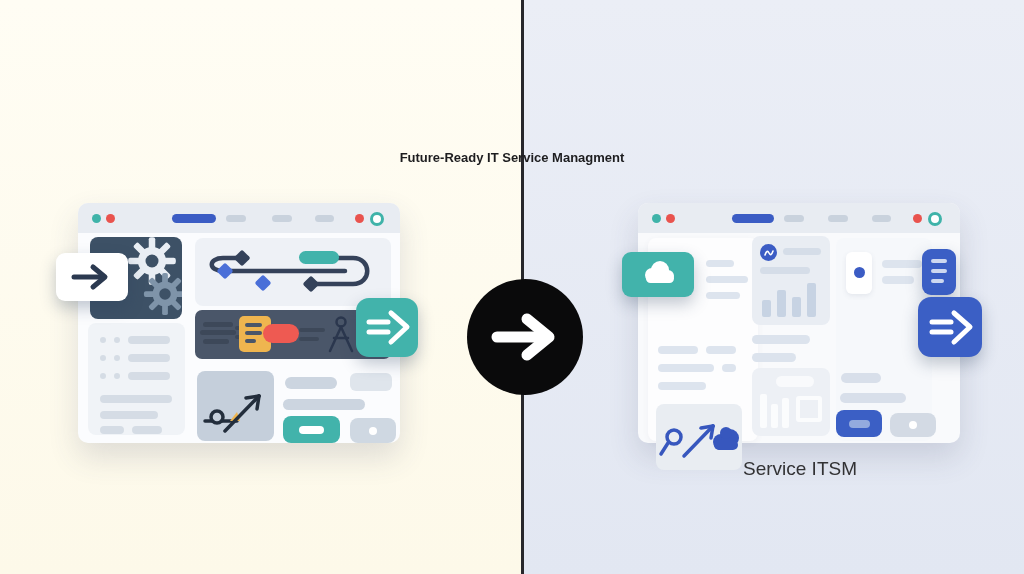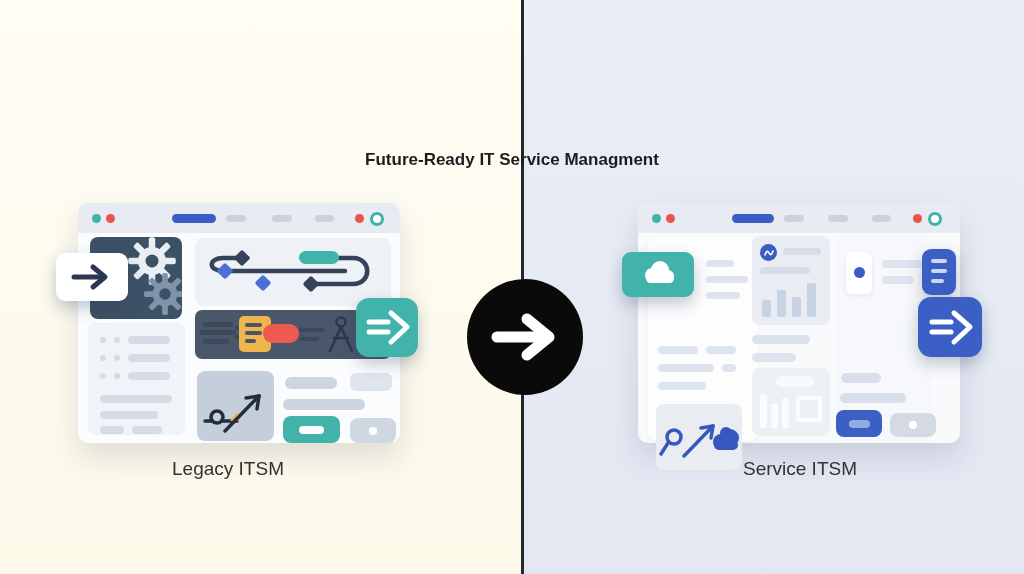--- a/index.html
+++ b/index.html
@@ -4,21 +4,21 @@
 <style>
   html,body{margin:0;padding:0;background:#888;}
   .canvas{position:relative;width:1024px;height:574px;overflow:hidden;
     font-family:"Liberation Sans", sans-serif;}
   .abs{position:absolute;}
   .bg-left{left:0;top:0;width:523px;height:574px;background:linear-gradient(180deg,#fffdf4,#fdf9e9);}
   .bg-right{left:523px;top:0;width:501px;height:574px;background:linear-gradient(180deg,#ebeef6,#e2e7f2);}
   .divider{left:521px;top:0;width:3px;height:574px;background:#27272b;}
   .title{left:0;right:0;top:82px;text-align:center;font-size:52px;font-weight:700;
     letter-spacing:-1.5px;color:#0c0c0e;}
-  .subtitle{left:0;right:0;top:150px;text-align:center;font-size:17px;font-weight:700;color:#1d1d1f;}
+  .subtitle{left:0;right:0;top:150px;text-align:center;font-size:13px;font-weight:700;color:#1d1d1f;}
   .window{width:322px;height:240px;background:#fbfcfe;border-radius:10px;
     box-shadow:0 14px 30px rgba(60,70,100,.16);}
   .titlebar{position:absolute;left:0;top:0;right:0;height:30px;background:#e8ecf2;border-radius:10px 10px 0 0;}
   .dot{position:absolute;width:9px;height:9px;border-radius:50%;top:11px;}
   .dot-teal{background:#3fb3a9;}
   .dot-red{background:#e9534e;}
   .ring-teal{position:absolute;width:8px;height:8px;border:3px solid #3fb3a9;border-radius:50%;
     background:#fff;top:9px;}
   .pill{position:absolute;border-radius:6px;background:#c9d2dd;}
   .card{position:absolute;border-radius:8px;}
@@ -283,16 +283,15 @@
   <div class="abs badge blue" style="left:918px;top:297px;width:64px;height:60px;border-radius:13px;">
     <svg width="64" height="60" viewBox="0 0 64 60">
       <g stroke="#fff" stroke-width="5" stroke-linecap="round" stroke-linejoin="round" fill="none">
         <path d="M 14 25 H 33"></path>
         <path d="M 14 35 H 33"></path>
         <path d="M 36 16 L 52 30 L 36 45"></path>
       </g>
     </svg>
   </div>
 
-  <div class="abs label" style="left:98px;">Legacy ITSM</div>
   <div class="abs label" style="left:670px;">Service ITSM</div>
 
 </div>
 
 </body></html>

